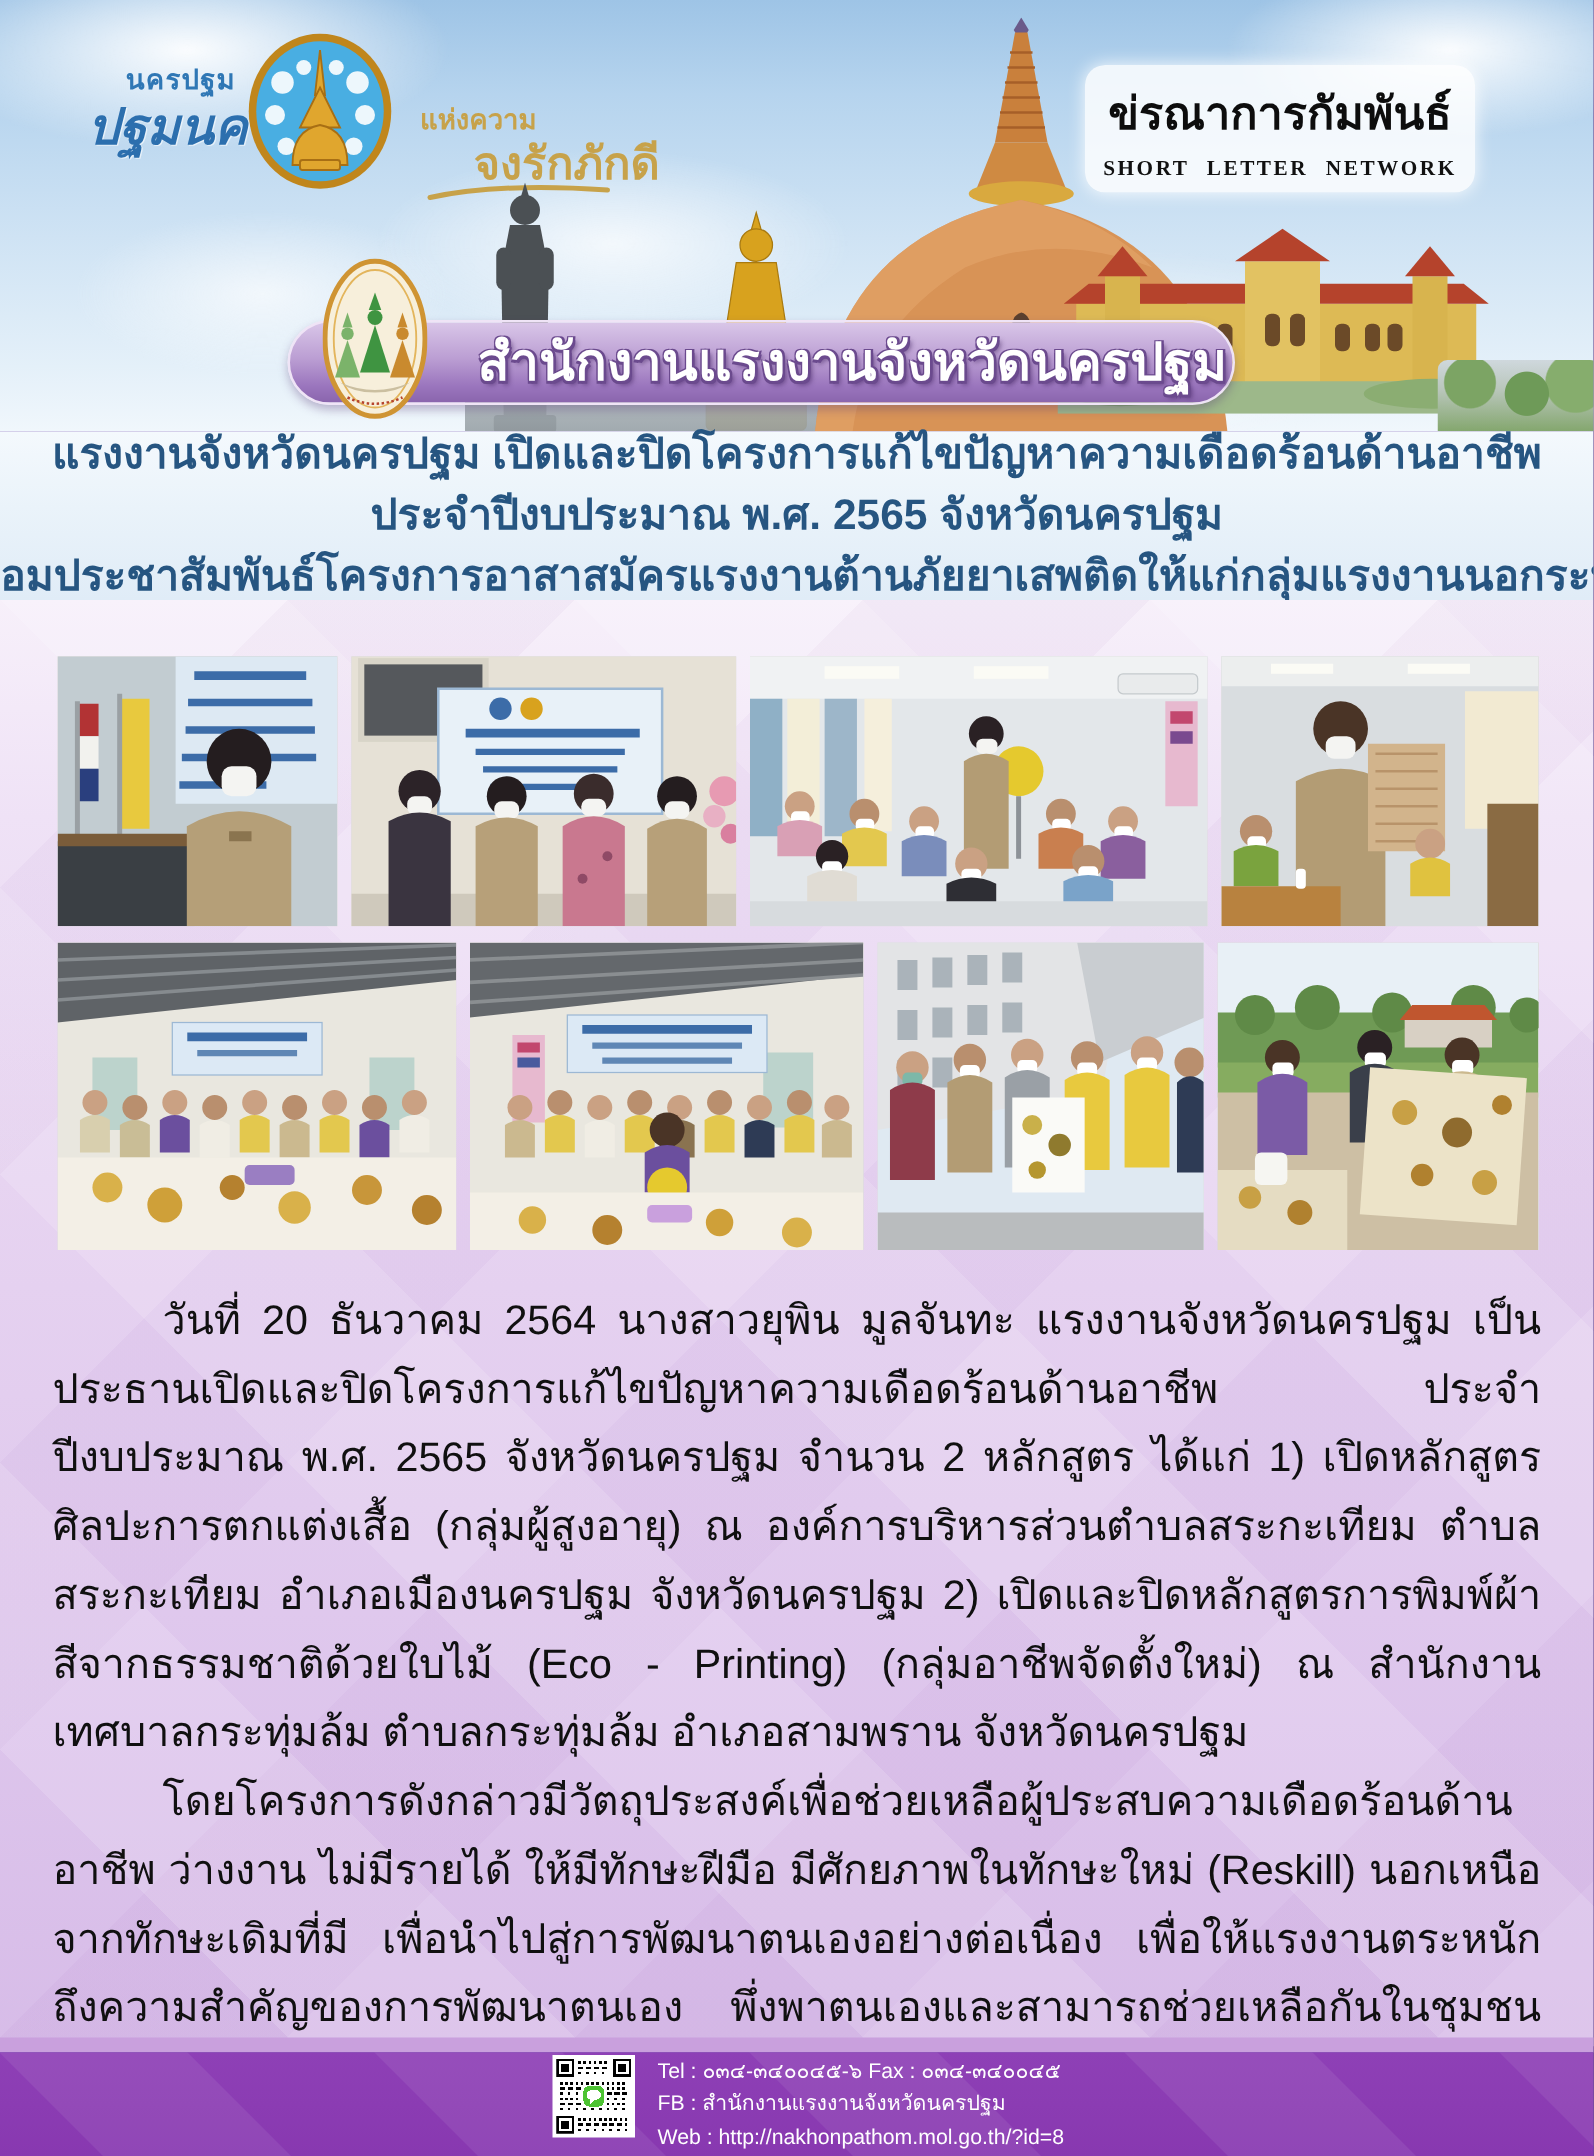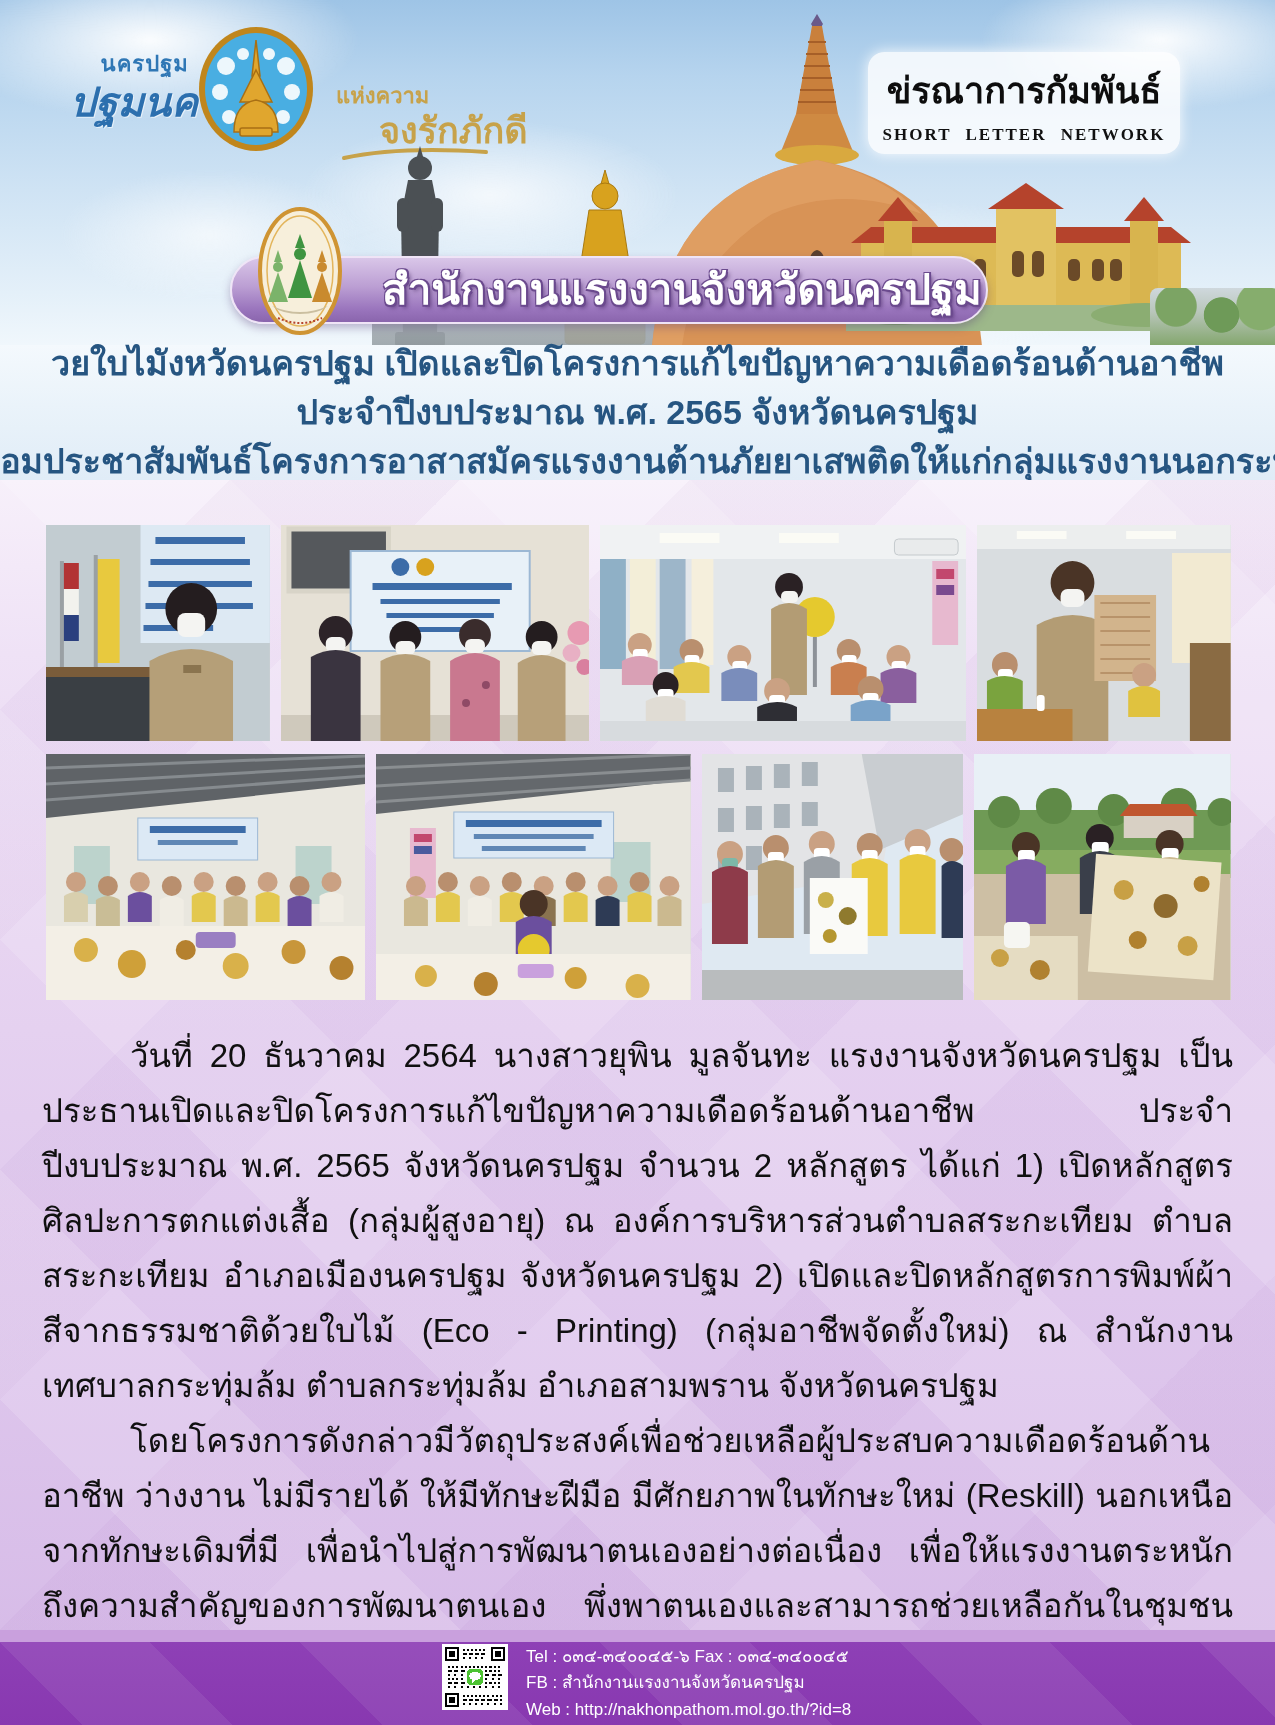--- a/index.html
+++ b/index.html
@@ -251,21 +251,21 @@
         <polygon points="64,44 68,56 60,56" fill="#c98a2e"></polygon>
         <circle cx="64" cy="61" r="5" fill="#c98a2e"></circle>
         <polygon points="64,66 74,96 54,96" fill="#c98a2e"></polygon>
       </g>
       <path d="M14,100 Q42,112 70,100 Q60,108 42,108 Q24,108 14,100 Z" fill="#cbbfa0"></path>
       <path d="M20,112 Q42,122 64,112" fill="none" stroke="#b5432c" stroke-width="2" stroke-dasharray="2 2"></path>
     </svg>
   </div>
 
   <div class="headline">
-    <div>วยใบไมังหวัดนครปฐม เปิดและปิดโครงการแก้ไขปัญหาความเดือดร้อนด้านอาชีพ</div>
+    <div>แรงงานจังหวัดนครปฐม เปิดและปิดโครงการแก้ไขปัญหาความเดือดร้อนด้านอาชีพ</div>
     <div>ประจำปีงบประมาณ พ.ศ. 2565 จังหวัดนครปฐม</div>
     <div>พร้อมประชาสัมพันธ์โครงการอาสาสมัครแรงงานต้านภัยยาเสพติดให้แก่กลุ่มแรงงานนอกระบบ</div>
   </div>
 
   <div class="main">
 
     <div class="photo-row row-1">
       <div class="photo p11">
         <svg viewBox="0 0 225 216" preserveAspectRatio="none">
           <rect width="225" height="216" fill="#c2ccd1"></rect>

